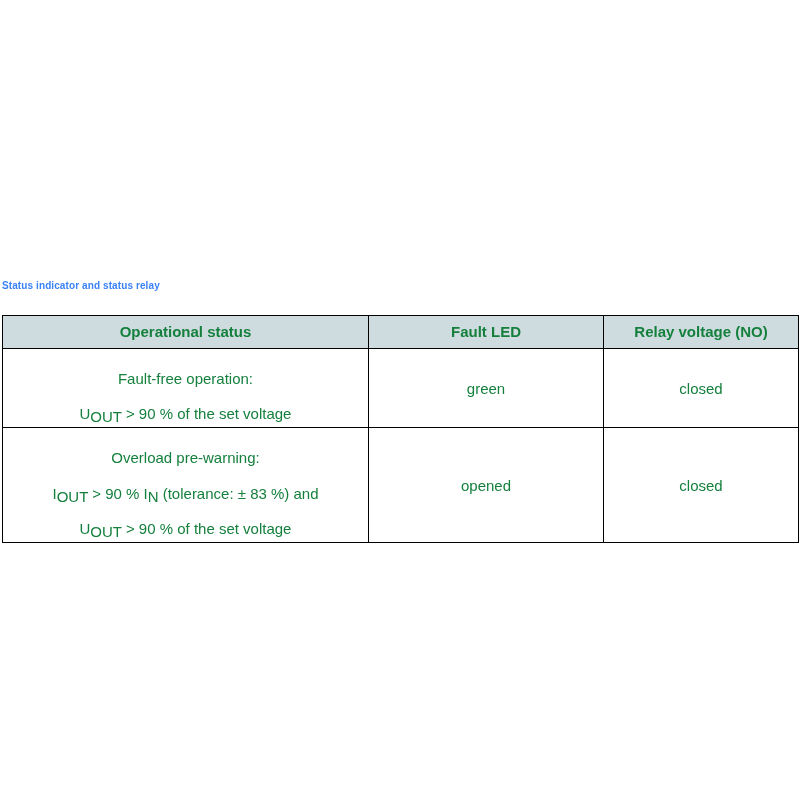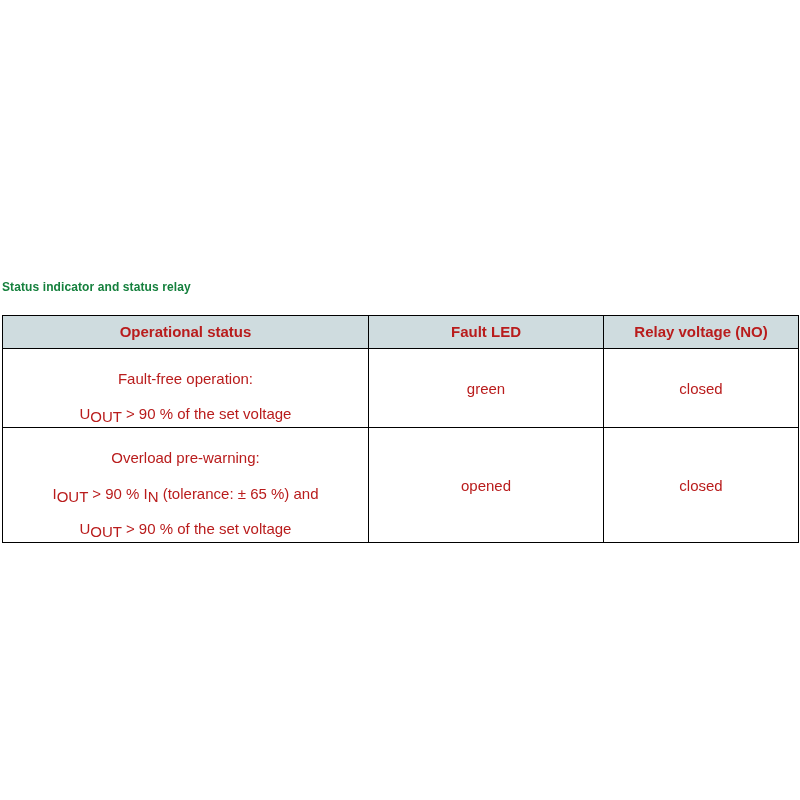--- a/index.html
+++ b/index.html
@@ -13,40 +13,40 @@
   #root {
     position: relative;
     width: 800px;
     height: 800px;
     overflow: hidden;
   }
   .doc-title {
     position: absolute;
     left: 2px;
     top: 280px;
-    font-size: 12px;
+    font-size: 10px;
     font-weight: bold;
-    color: #15803d;
+    color: #3b82f6;
     letter-spacing: 0.1px;
     text-align: right;
   }
   table.status-table {
     position: absolute;
     left: 2px;
     top: 315px;
     width: 796px;
     border-collapse: collapse;
     table-layout: fixed;
   }
   table.status-table th,
   table.status-table td {
     border: 1.5px solid #000000;
     text-align: center;
     vertical-align: middle;
-    color: #b91c1c;
+    color: #15803d;
     padding: 4px 6px;
     line-height: 1.28;
   }
   table.status-table th {
     background: #cfdcdf;
     font-size: 15px;
     font-weight: bold;
     height: 24px;
   }
   table.status-table td {
@@ -93,21 +93,21 @@
         <td>
           <span class="line">Fault-free operation:</span>
           <span class="line"><span>U</span><sub>OUT</sub><span> &gt; 90 % of the set voltage</span></span>
         </td>
         <td>green</td>
         <td>closed</td>
       </tr>
       <tr class="row-tall-3">
         <td>
           <span class="line">Overload pre-warning:</span>
-          <span class="line"><span>I</span><sub>OUT</sub><span> &gt; 90 % I</span><sub>N</sub><span> (tolerance: ± 65 %) and</span></span>
+          <span class="line"><span>I</span><sub>OUT</sub><span> &gt; 90 % I</span><sub>N</sub><span> (tolerance: ± 83 %) and</span></span>
           <span class="line"><span>U</span><sub>OUT</sub><span> &gt; 90 % of the set voltage</span></span>
         </td>
         <td>opened</td>
         <td>closed</td>
       </tr>
     </tbody>
   </table>
 
 </div>
 

